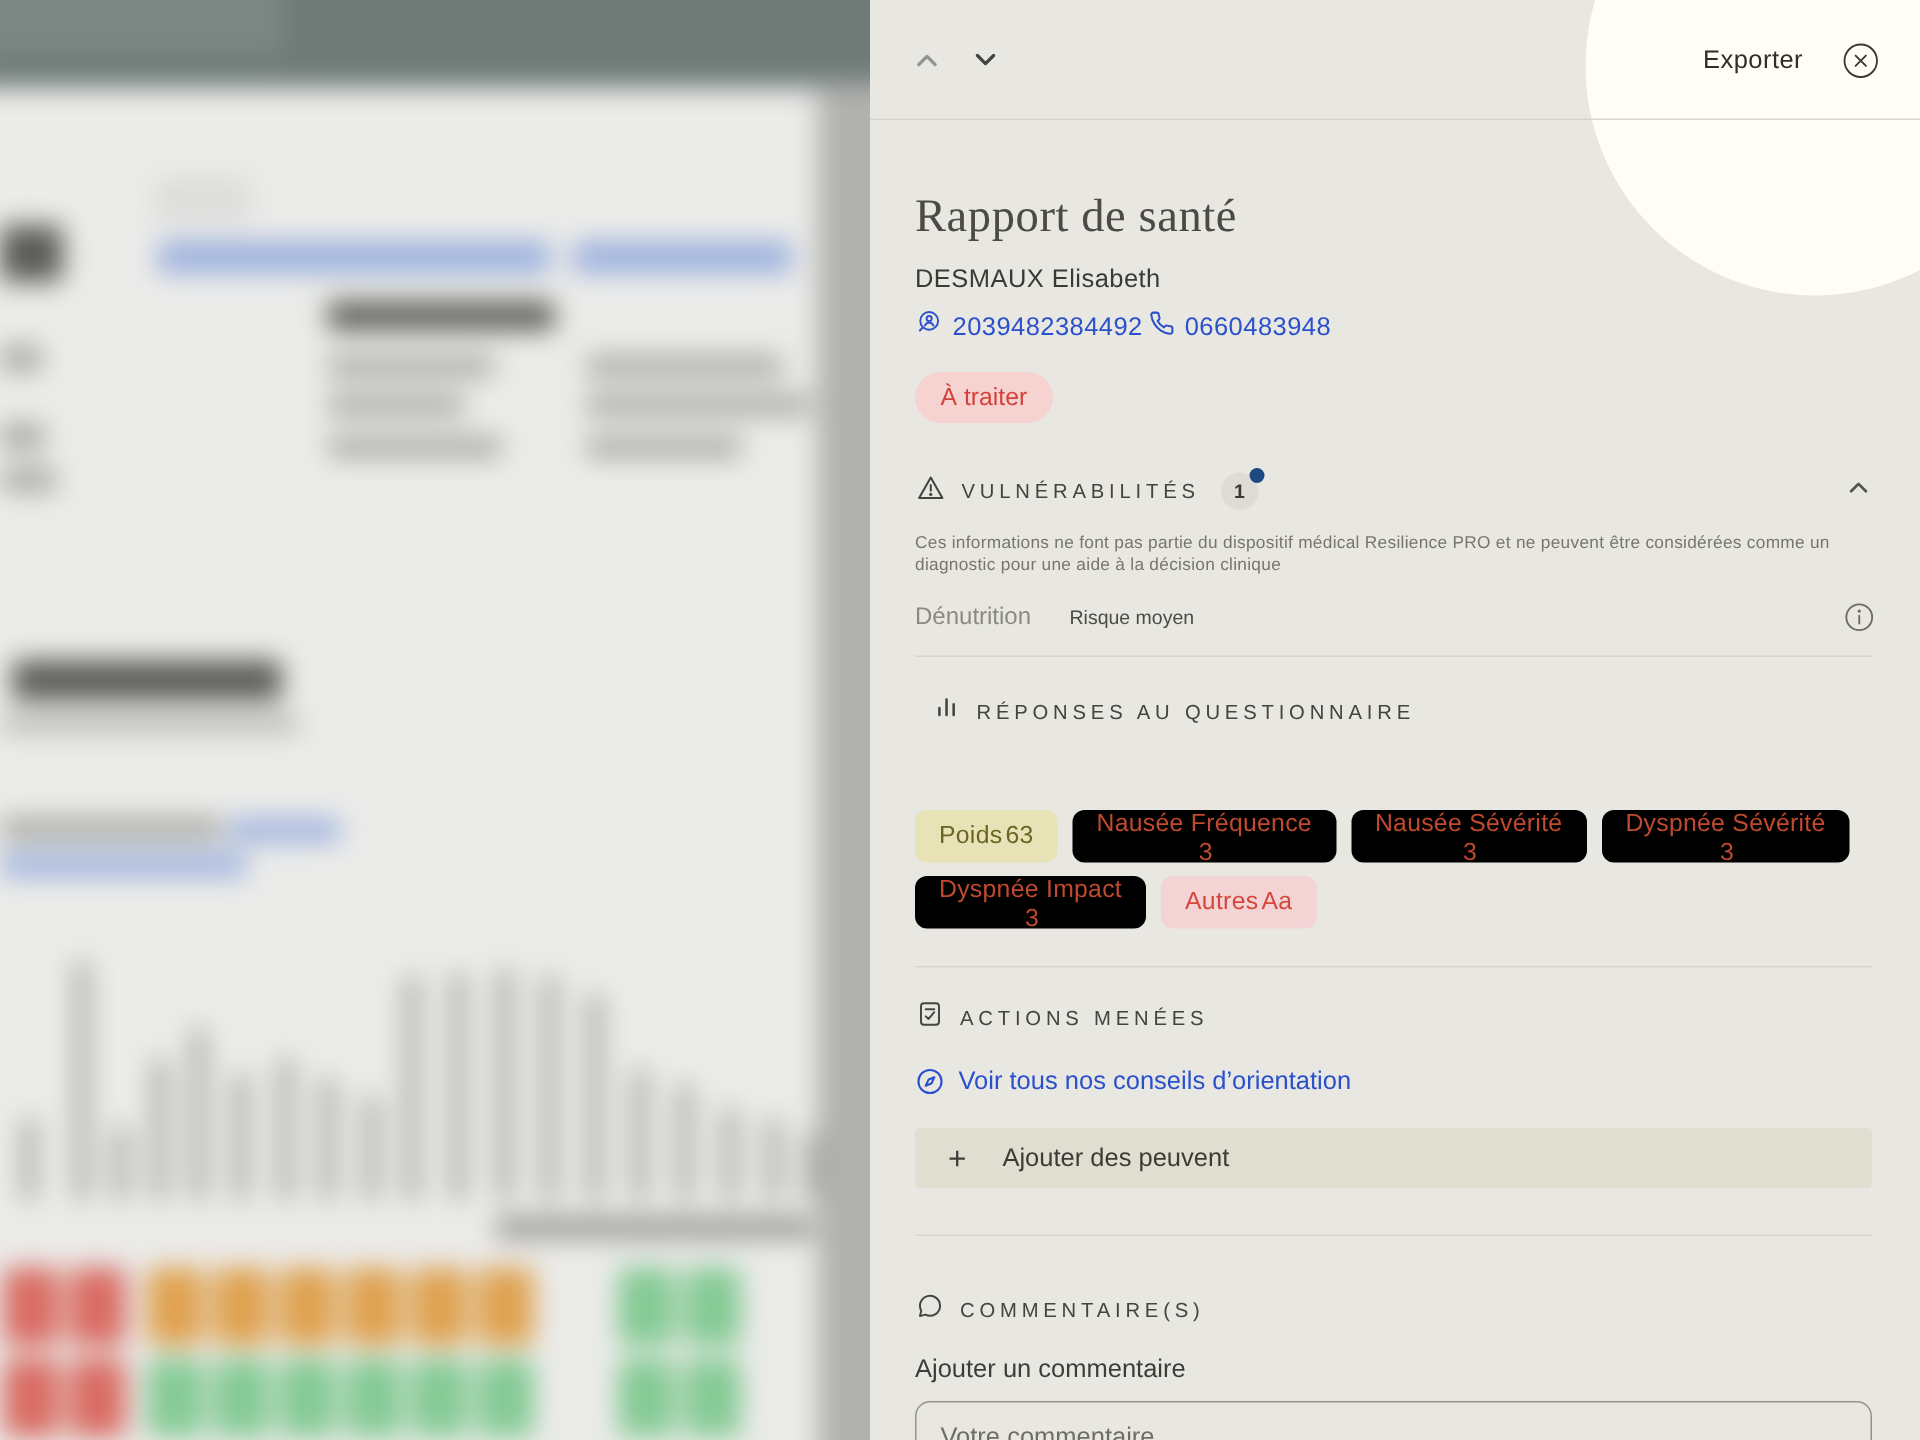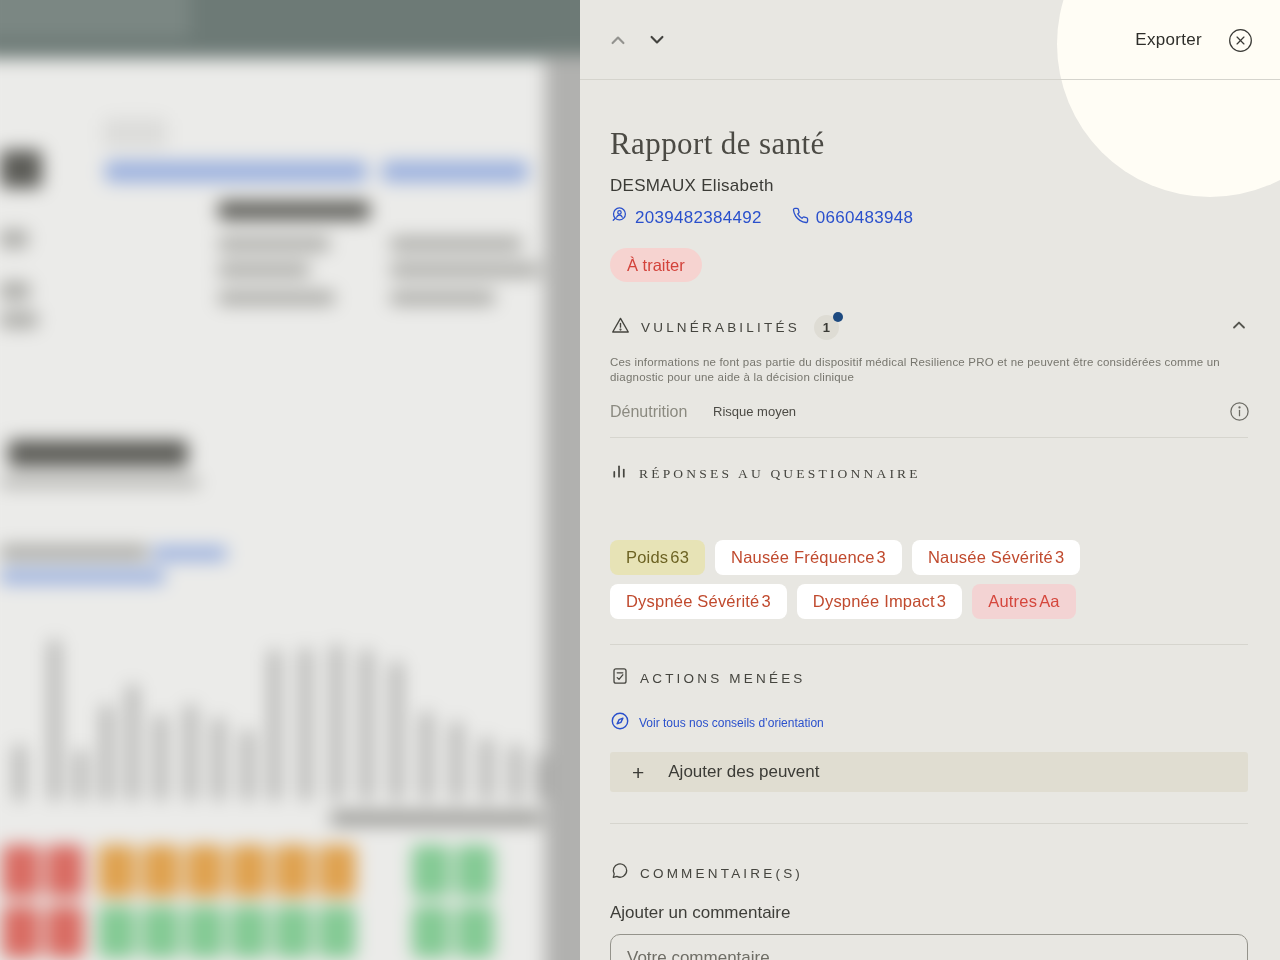--- a/index.html
+++ b/index.html
@@ -35,21 +35,21 @@
   .nav-down { left: 65px; top: 28px; color: #43433f; }
   .exporter { position: absolute; right: 78px; top: 28px; height: 24px; background: none; border: none; cursor: pointer;
               font-family: "Liberation Sans", sans-serif; font-size: 17px; color: #2e2e2a; letter-spacing: 0.3px; }
   .close-btn { right: 27px; top: 28px; color: #3a3a36; }
 
   .content { position: absolute; left: 0; top: 0; width: 700px; height: 960px; }
   .content > * { position: absolute; }
 
   .title { left: 30px; top: 126px; font-family: "Liberation Serif", serif; font-size: 31px; font-weight: 500; color: #4b4a44; letter-spacing: 0.4px; }
   .patient-name { left: 30px; top: 176px; font-size: 17px; color: #3b3b36; letter-spacing: 0.3px; }
-  .id-row { left: 30px; top: 206px; display: flex; align-items: center; gap: 30px; }
+  .id-row { left: 30px; top: 206px; display: flex; align-items: center; gap: 4px; }
   .id-link { display: flex; align-items: center; gap: 7px; color: #2a50cc; font-size: 17px; text-decoration: none; letter-spacing: 0.3px; }
 
   .status-badge { left: 30px; top: 248px; display: inline-flex; align-items: center; height: 34px; padding: 0 17px;
                   border-radius: 17px; background: #f6d3d0; color: #d3423a; font-size: 16.5px; }
 
   .section-head { display: flex; align-items: center; gap: 10px; color: #45453f; }
   .section-label { font-size: 13.5px; letter-spacing: 3.2px; color: #45453f; }
   .vuln-head { left: 30px; top: 314px; width: 640px; cursor: pointer; }
   .count-badge { position: relative; width: 25px; height: 25px; margin-left: 4px; border-radius: 50%; background: #dedcd4;
                  display: flex; align-items: center; justify-content: center; font-size: 13px; font-weight: bold; color: #3a3a35; }
@@ -59,32 +59,32 @@
   .disclaimer { left: 30px; top: 355px; width: 615px; font-size: 11.5px; line-height: 15px; color: #77766e; letter-spacing: 0.2px; }
 
   .vuln-row { left: 30px; top: 401px; width: 640px; display: flex; align-items: center; }
   .vuln-label { width: 103px; font-size: 16px; color: #8b8a80; }
   .vuln-value { font-size: 13px; color: #4c4b45; }
   .vuln-info { margin-left: auto; color: #6c6b64; background: none; border: none; cursor: pointer; line-height: 0; padding: 0; }
 
   .divider { left: 30px; width: 638px; height: 1px; background: #d6d5ce; }
   .div-1 { top: 437px; } .div-2 { top: 644px; } .div-3 { top: 823px; }
 
-  .q-head { left: 30px; top: 462px; font-family: Liberation Serif, serif; }
+  .q-head { left: 42px; top: 462px; }
   .q-sub { left: 30px; top: 504px; font-size: 16.5px; color: #4c4b45; letter-spacing: 0.3px; }
   .chips { left: 30px; top: 540px; width: 645px; display: flex; flex-wrap: wrap; gap: 9px 10px; }
   .chip { display: inline-flex; align-items: center; height: 35px; padding: 0 16px; border-radius: 8px; font-size: 16.5px;
           border: none; cursor: pointer; font-family: "Liberation Sans", sans-serif; letter-spacing: 0.2px; }
   .chip .chip-value { margin-left: 2px; }
   .chip-olive { background: #e7e3b6; color: #6d6323; }
-  .chip-peach { background: #ffffff; color: #c04a2e; }
+  .chip-peach { background: #000000; color: #c04a2e; flex-direction: column; }
   .chip-pink  { background: #f3d3d3; color: #d5473d; }
 
   .a-head { left: 30px; top: 666px; }
-  .link-row { left: 30px; top: 711px; display: flex; align-items: center; gap: 9px; color: #2a50cc; font-size: 12px; text-decoration: none; }
+  .link-row { left: 30px; top: 711px; display: flex; align-items: flex-start; gap: 9px; color: #2a50cc; font-size: 17px; text-decoration: none; }
   .add-actions { left: 30px; top: 752px; width: 638px; height: 40px; border: none; border-radius: 3px; background: #e0ddd1;
                  display: flex; align-items: center; gap: 24px; padding: 0 0 0 22px; cursor: pointer;
                  font-family: "Liberation Sans", sans-serif; font-size: 17px; color: #3c3c37; }
   .plus-glyph { font-size: 21px; font-weight: 400; color: #3c3c37; line-height: 1; }
 
   .c-head { left: 30px; top: 861px; }
   .c-label { left: 30px; top: 903px; font-size: 17px; color: #3e3e39; }
   .comment-box { left: 30px; top: 934px; width: 638px; height: 80px; border: 1.4px solid #94938b; border-radius: 10px;
                  background: transparent; padding: 13px 16px; font-family: "Liberation Sans", sans-serif; font-size: 17px;
                  color: #3d3d38; resize: none; outline: none; }

